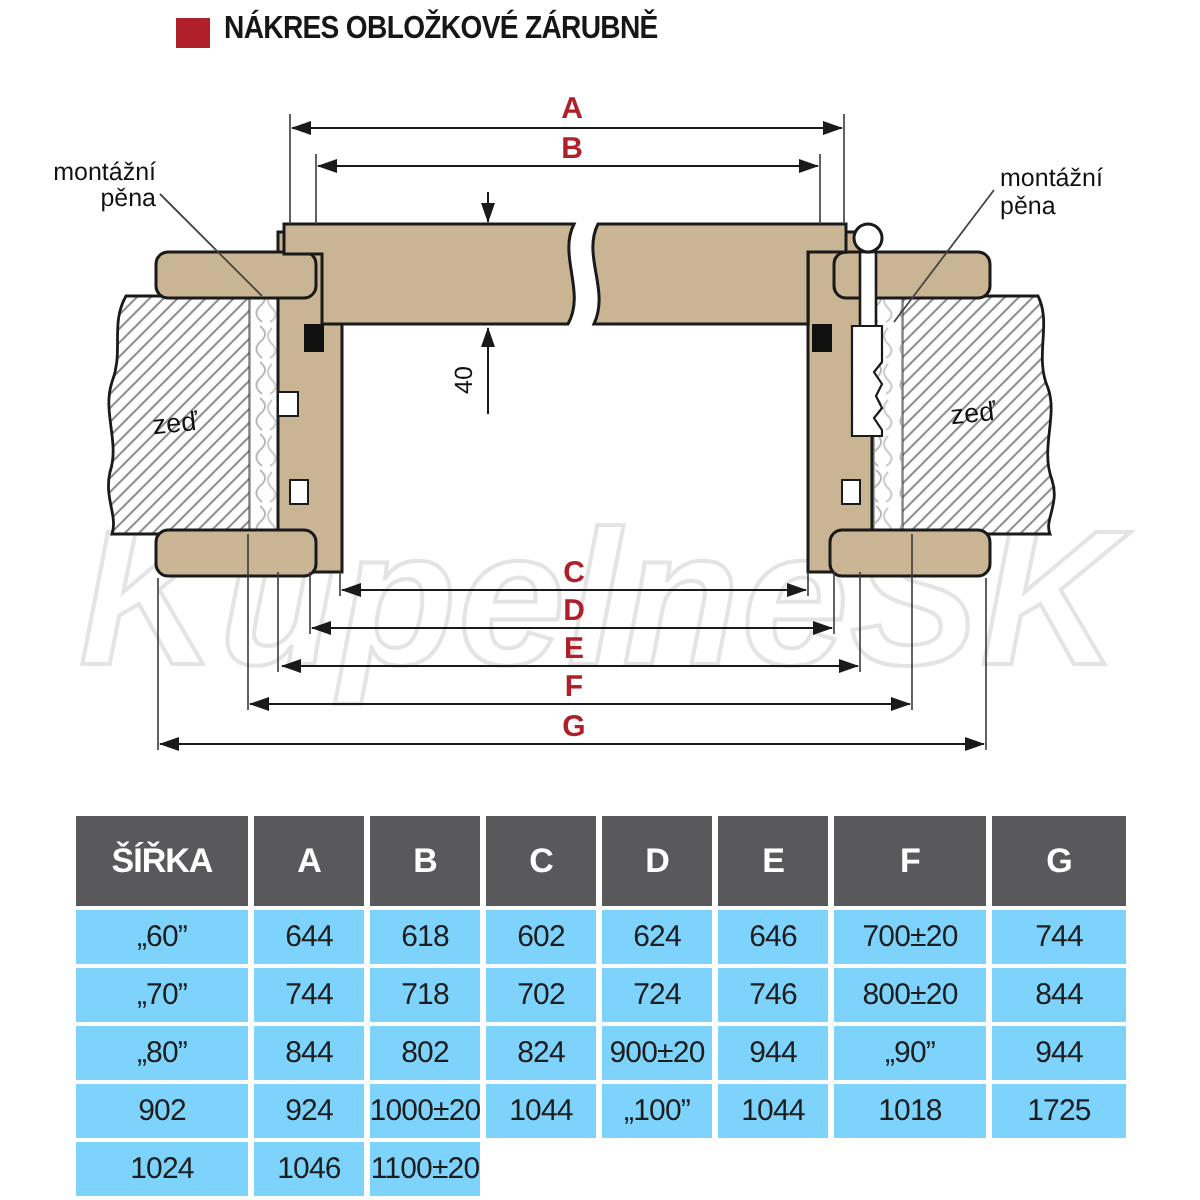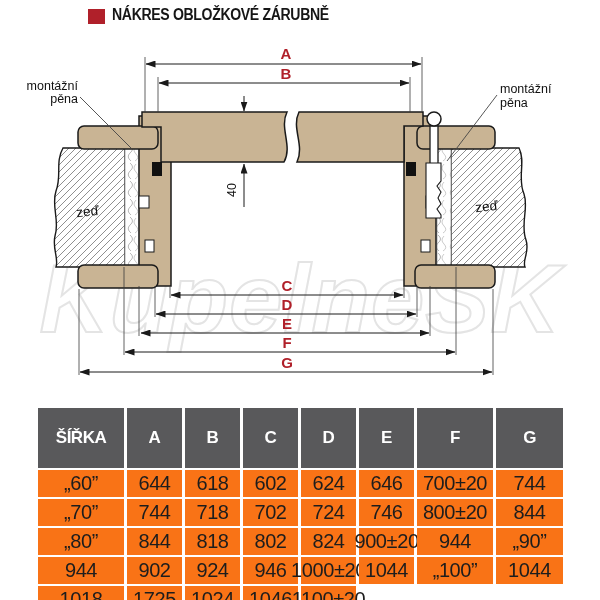--- a/index.html
+++ b/index.html
@@ -20,28 +20,28 @@
     white-space:nowrap;
   }
   svg.diagram{position:absolute;left:0;top:0;}
   .dims-table{
     position:absolute;left:38px;top:408px;width:525px;
     display:grid;
     grid-template-columns:86px 55px 55px 55px 55px 55px 76px 67px;
     column-gap:3px;row-gap:2px;
   }
   .th{
-    background:#59595b;color:#ffffff;height:60px;
+    background:#59595b;color:#ffffff;height:45px;
     display:flex;align-items:center;justify-content:center;
     font-weight:bold;font-size:17px;letter-spacing:-0.5px;
   }
   .td{
-    background:#f97316;color:#1d1d1d;height:27px;
+    background:#7dd3fc;color:#1d1d1d;height:27px;
     display:flex;align-items:center;justify-content:center;
-    font-size:20px;letter-spacing:-0.4px;
+    font-size:15px;letter-spacing:-0.4px;
   }
 </style>
 </head>
 <body>
 
 <div class="title-row">
   <span class="title-bullet"></span>
   <h1 class="title-text">NÁKRES OBLOŽKOVÉ ZÁRUBNĚ</h1>
 </div>
 
@@ -186,31 +186,29 @@
   <div class="td">744</div>
   <div class="td">718</div>
   <div class="td">702</div>
   <div class="td">724</div>
   <div class="td">746</div>
   <div class="td">800±20</div>
   <div class="td">844</div>
 
   <div class="td">„80”</div>
   <div class="td">844</div>
-  <div class="td">818</div>
   <div class="td">802</div>
   <div class="td">824</div>
   <div class="td">900±20</div>
   <div class="td">944</div>
 
   <div class="td">„90”</div>
   <div class="td">944</div>
   <div class="td">902</div>
   <div class="td">924</div>
-  <div class="td">946</div>
   <div class="td">1000±20</div>
   <div class="td">1044</div>
 
   <div class="td">„100”</div>
   <div class="td">1044</div>
   <div class="td">1018</div>
   <div class="td">1725</div>
   <div class="td">1024</div>
   <div class="td">1046</div>
   <div class="td">1100±20</div>

